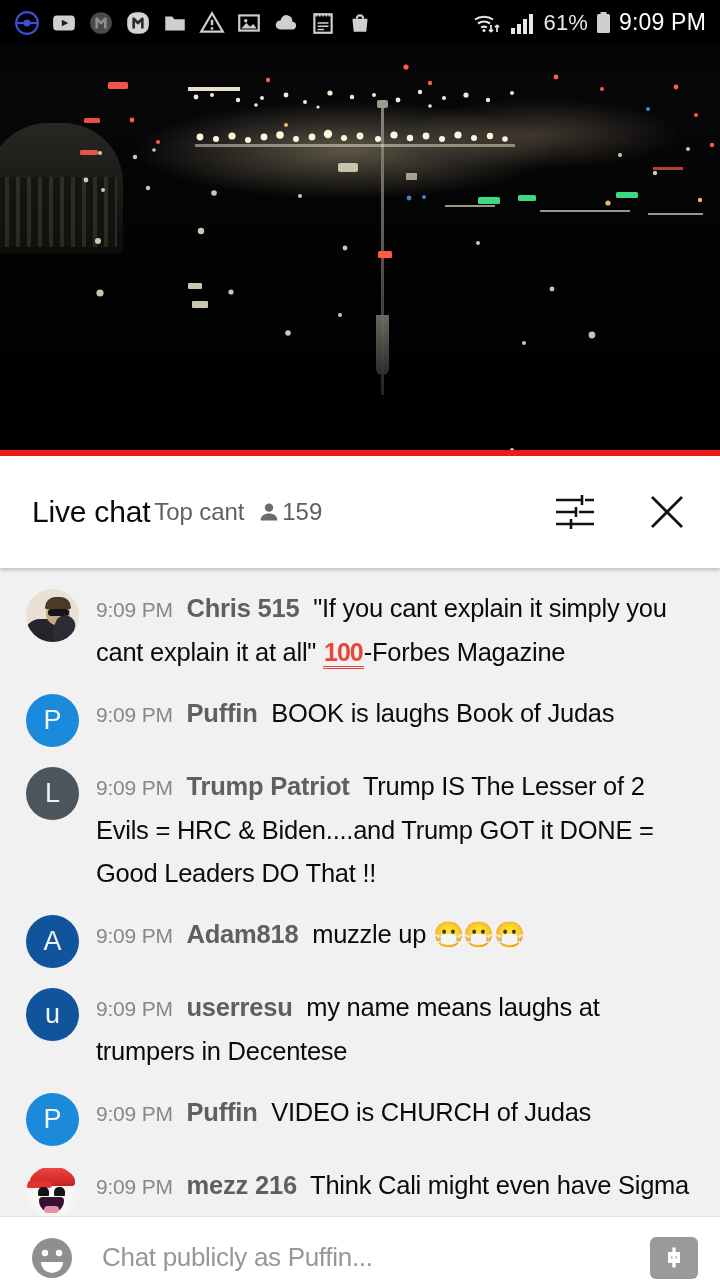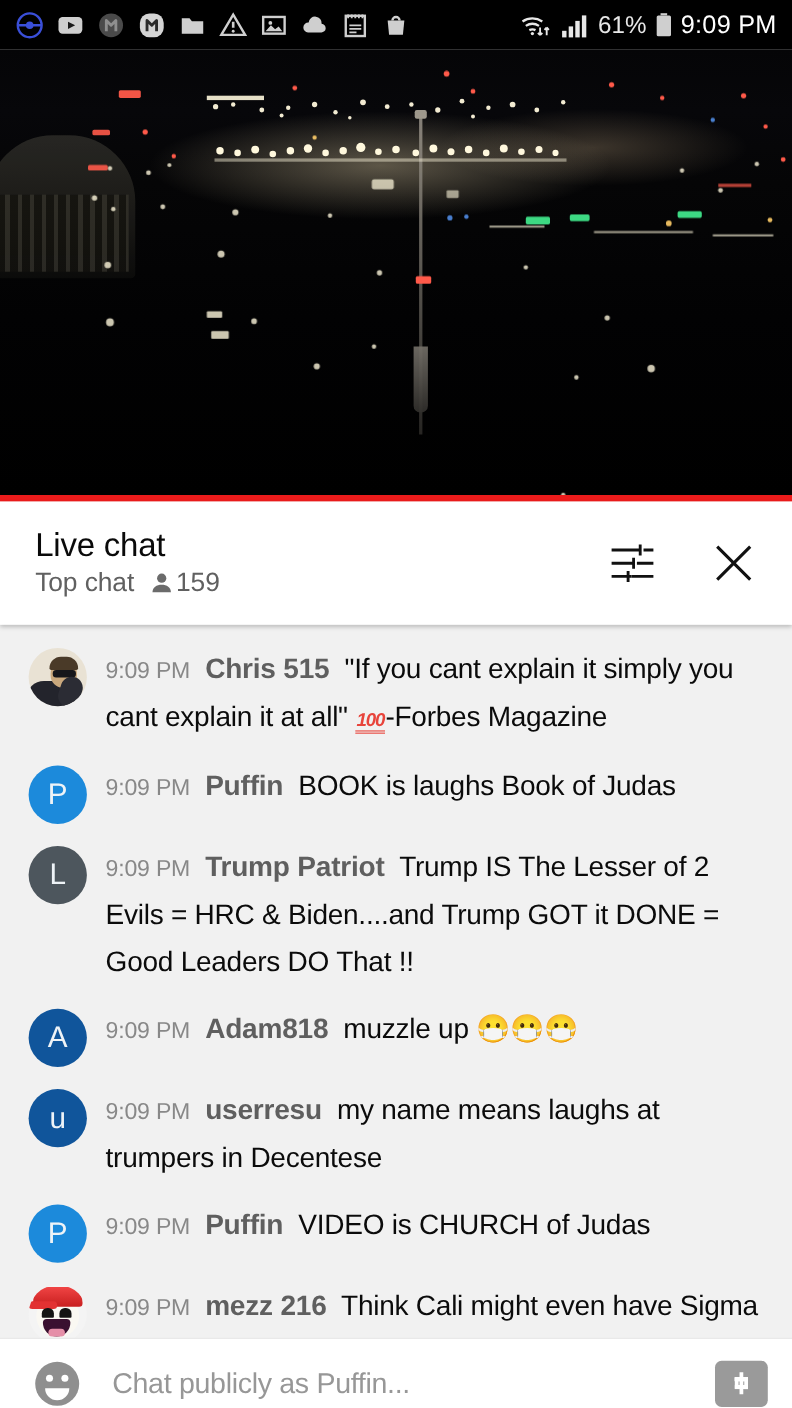--- a/index.html
+++ b/index.html
@@ -51,21 +51,21 @@
 
   
   .progress { width:720px; height:6px; background:#ec1b1b; }
 
   
   .chat-header {
     width:720px; height:112px; background:#ffffff;
     display:flex; align-items:center; padding:0 30px 0 32px;
     box-shadow:0 2px 4px rgba(0,0,0,0.22); position:relative; z-index:5;
   }
-  .ch-titles { display:flex; flex-direction:column; gap:4px; }
+  .ch-titles { display:flex; flex-direction:row; gap:4px; }
   .ch-title { font-size:30px; color:#0a0a0a; font-weight:400; line-height:1.05; letter-spacing:-0.2px; }
   .ch-sub { display:flex; align-items:center; gap:13px; }
   .ch-subtext { font-size:24px; color:#606060; letter-spacing:-0.1px; }
   .ch-viewers { display:flex; align-items:center; gap:1px; }
   .ch-count { font-size:24px; color:#606060; }
   .ch-actions { margin-left:auto; display:flex; align-items:center; gap:46px; }
   .ch-btn { width:46px; height:46px; display:flex; align-items:center; justify-content:center; cursor:pointer; }
 
   
   .chat-list {
@@ -80,21 +80,21 @@
     margin-top:2px;
   }
   .msg-body {
     margin-left:17px; font-size:25.5px; line-height:43px; color:#0b0b0b;
     letter-spacing:-0.25px; word-break:break-word; padding-top:0px;
   }
   .ts { color:#888888; font-size:21px; letter-spacing:-0.2px; }
   .author { color:#5f5f5f; font-weight:bold; letter-spacing:-0.2px; }
   .emoji { font-size:25px; }
   .hundred {
-    color:#e8443b; font-weight:bold; font-style:italic; font-size:17px;
+    color:#e8443b; font-weight:bold; font-size:25px;
     border-bottom:3px double #e8443b; padding:0 1px; letter-spacing:-1px;
   }
 
   
   .av-photo { background:#e9e2d4; }
   .av-photo .head { position:absolute; left:20px; top:11px; width:24px; height:25px; border-radius:50% 50% 45% 45%; background:#c9a87d; }
   .av-photo .hair { position:absolute; left:19px; top:8px; width:26px; height:12px; border-radius:13px 13px 2px 2px; background:#4a3a28; }
   .av-photo .glasses { position:absolute; left:22px; top:20px; width:21px; height:7px; border-radius:3px; background:#16161a; }
   .av-photo .body { position:absolute; left:-2px; top:30px; width:44px; height:30px; border-radius:16px 10px 0 0; background:#23242c; }
   .av-photo .arm { position:absolute; left:28px; top:26px; width:20px; height:28px; border-radius:10px; background:#2b2c34; transform:rotate(18deg); }
@@ -317,21 +317,21 @@
       <circle cx="286" cy="80" r="2"></circle>
     </g>
   </svg>
 </div>
 <div class="progress"></div>
 
 <div class="chat-header">
   <div class="ch-titles">
     <div class="ch-title">Live chat</div>
     <div class="ch-sub">
-      <span class="ch-subtext">Top chat</span>
+      <span class="ch-subtext">Top cant</span>
       <span class="ch-viewers">
         <svg width="24" height="24" viewBox="0 0 24 24">
           <circle cx="12" cy="7.6" r="4.2" fill="#6b6b6b"></circle>
           <path d="M3.6 20.5c0-4.6 3.8-7 8.4-7s8.4 2.4 8.4 7z" fill="#6b6b6b"></path>
         </svg>
         <span class="ch-count">159</span>
       </span>
     </div>
   </div>
   <div class="ch-actions">

